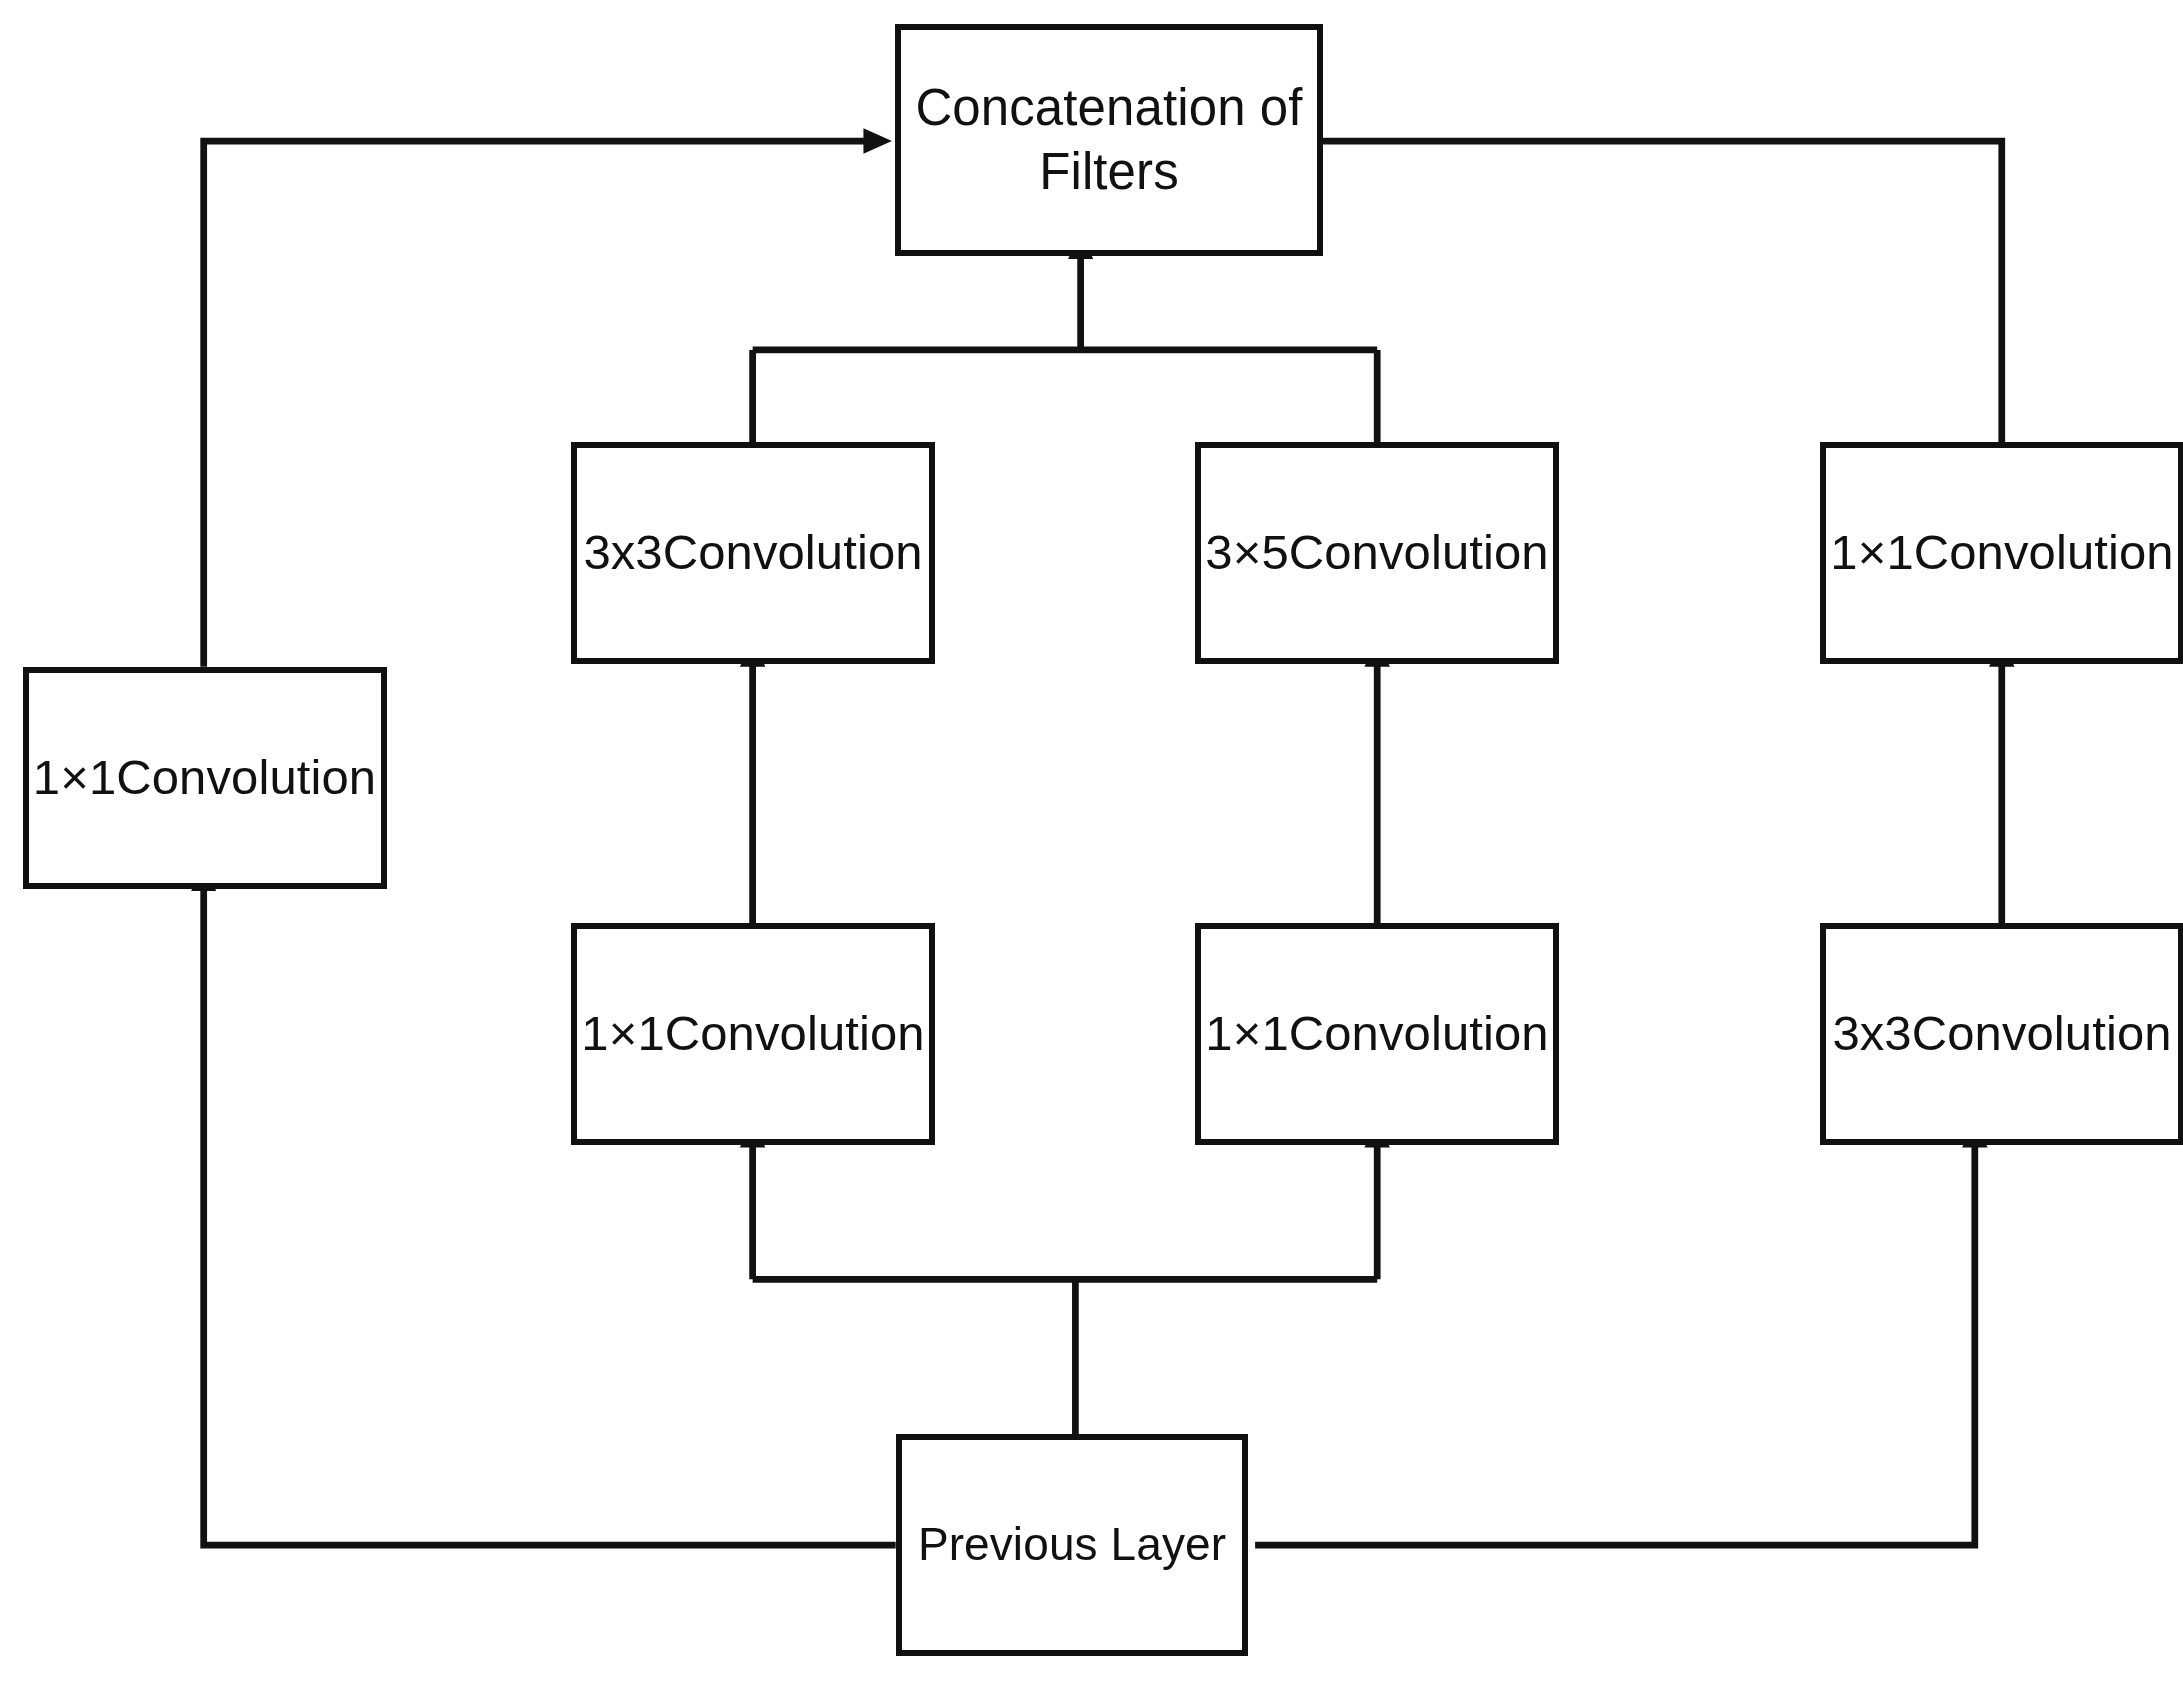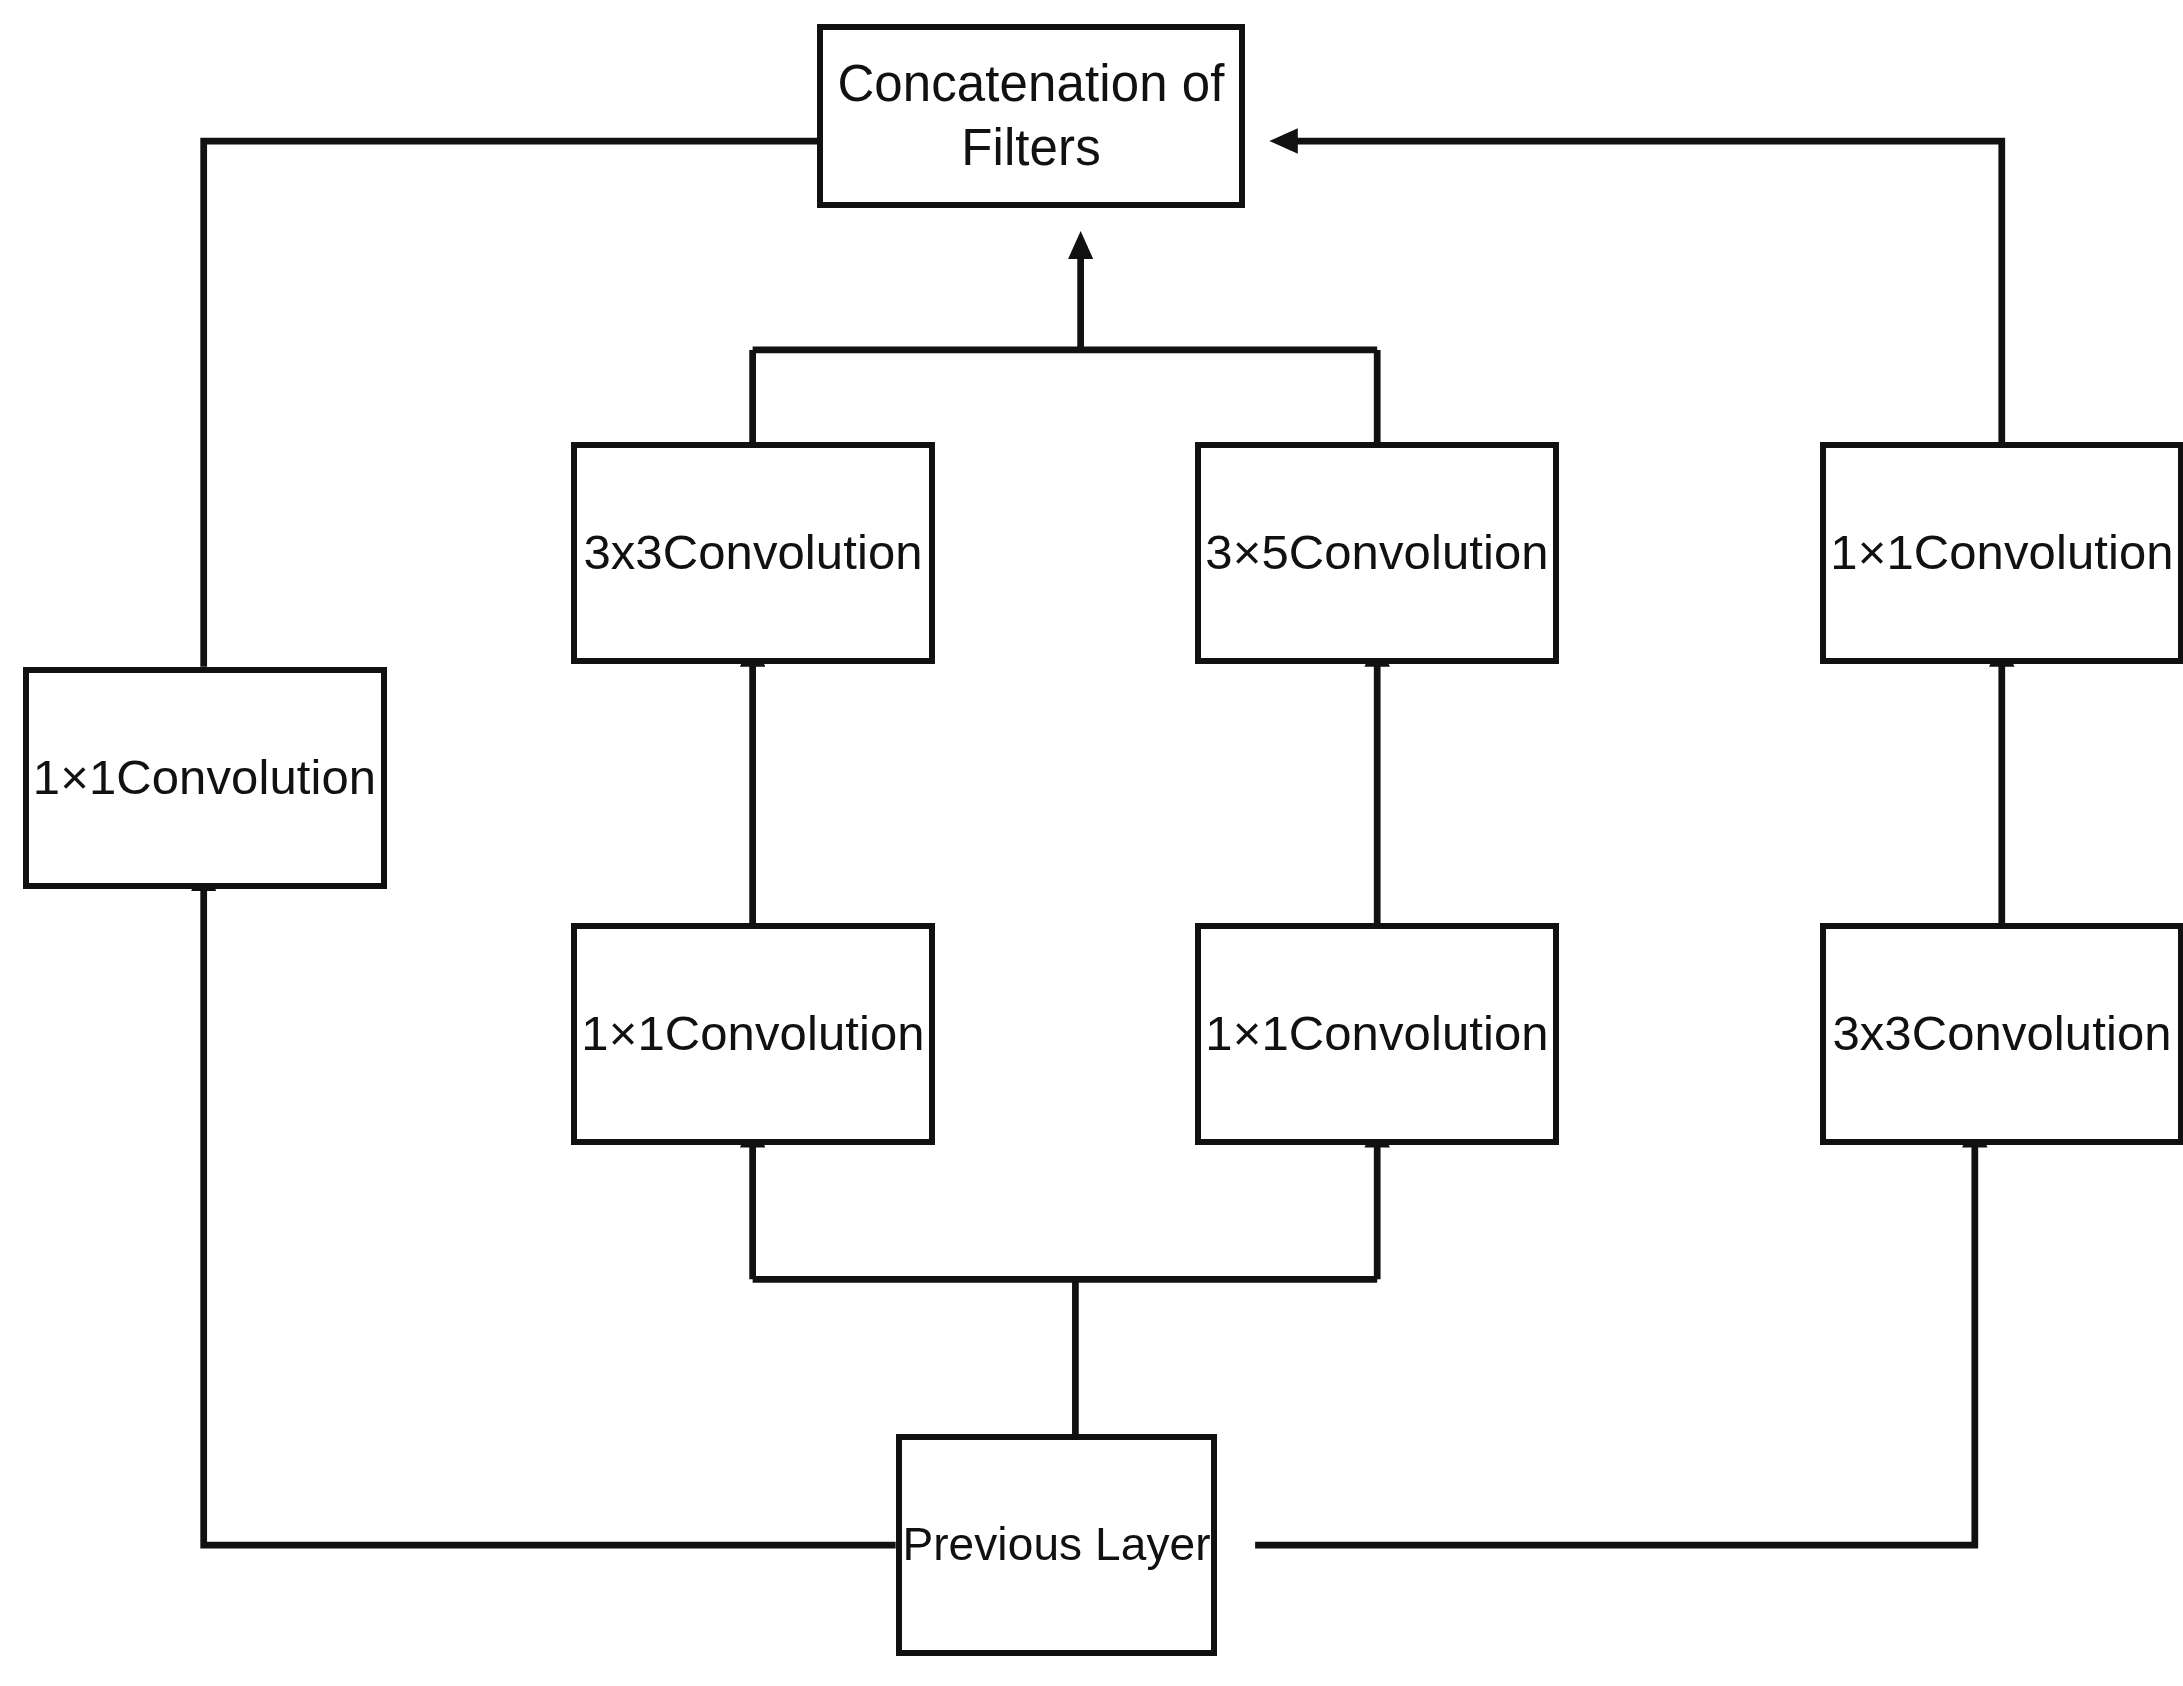--- a/index.html
+++ b/index.html
@@ -37,30 +37,30 @@
   }
   .node .label {
     font-size: 49px;
     line-height: 1.26;
     color: #111111;
     letter-spacing: 0.1px;
     white-space: pre-line;
     font-weight: 400;
   }
   
-  #node-concat       { left: 817px; top: 24px;   width: 428px;  height: 184px; }
+  #node-concat       { left: 895px; top: 24px;   width: 428px;  height: 232px; }
   #node-concat .label{ font-size: 51px; }
   #node-3x3-top      { left: 571px;  top: 442px;  width: 364px;  height: 222px; }
   #node-5x5-top      { left: 1195px; top: 442px;  width: 364px;  height: 222px; }
   #node-1x1-right-top{ left: 1820px; top: 442px;  width: 364px;  height: 222px; }
   #node-1x1-left     { left: 22.5px;   top: 667px;  width: 364px;  height: 222px; }
   #node-1x1-mid-a    { left: 571px;  top: 923px; width: 364px;  height: 222px; }
   #node-1x1-mid-b    { left: 1195px; top: 923px; width: 364px;  height: 222px; }
   #node-3x3-right    { left: 1820px; top: 923px; width: 364px;  height: 222px; }
-  #node-previous     { left: 896px; top: 1434px; width: 321px;  height: 222px; }
+  #node-previous     { left: 896px; top: 1434px; width: 352px;  height: 222px; }
   #node-previous .label { font-size: 46px; }
 </style>
 </head>
 <body>
 
 <div id="canvas">
 
   <svg id="wires" viewBox="0 0 2915 2252" xmlns="http://www.w3.org/2000/svg">
     <defs>
       <marker id="arrow-up" markerWidth="40" markerHeight="34" refX="4" refY="17" orient="auto" markerUnits="userSpaceOnUse">

